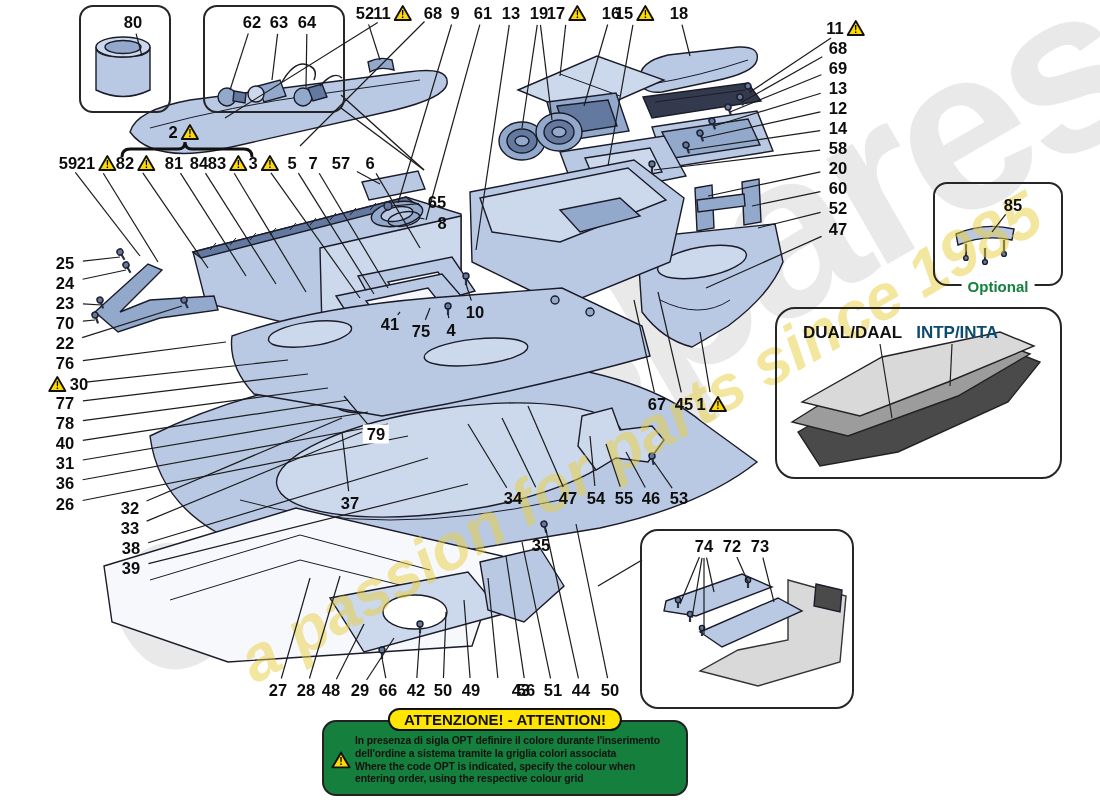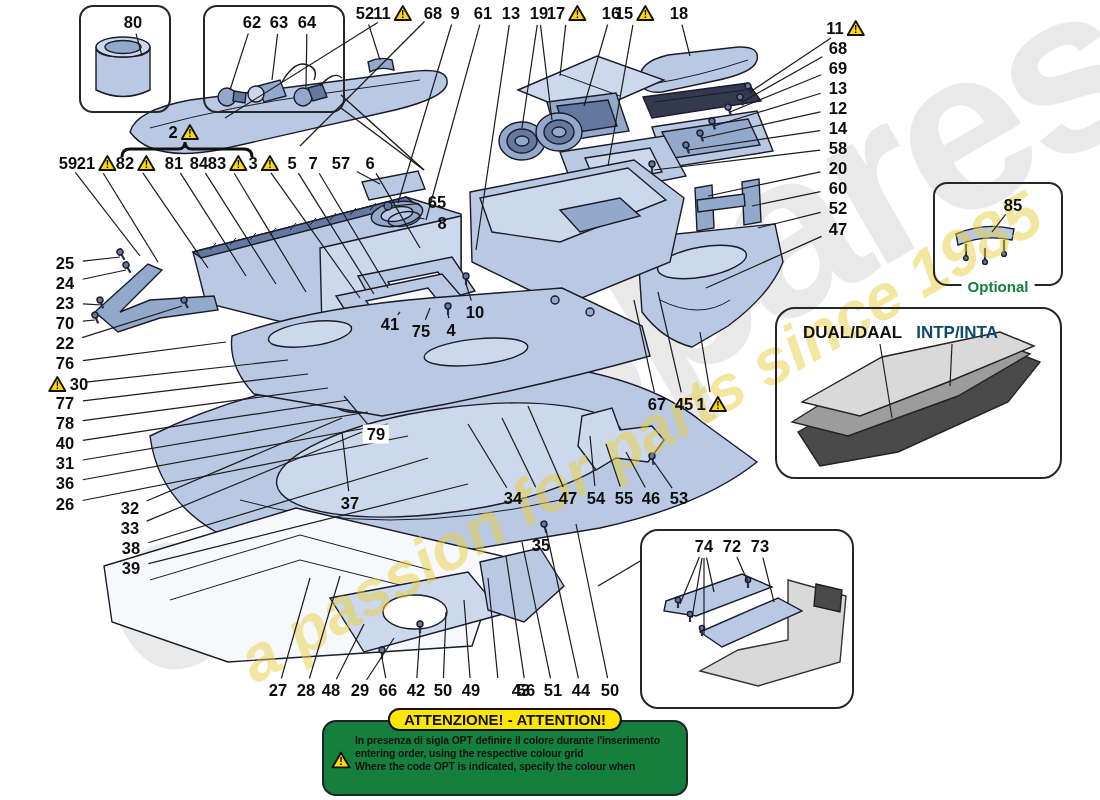--- a/index.html
+++ b/index.html
@@ -734,18 +734,19 @@
   </div>
 
   <div id="attention">
     <div class="pill">ATTENZIONE! - ATTENTION!</div>
     <svg class="att-tri" viewBox="0 0 24 22">
       <path d="M12 2 L22.5 20 L1.5 20 Z" fill="#ffd903" stroke="#111" stroke-width="2.4" stroke-linejoin="round"></path>
       <text x="12" y="17.5" text-anchor="middle" font-size="13" font-weight="bold" font-family="Liberation Sans, sans-serif">!</text>
     </svg>
     <div class="att-lines">
       <div>In presenza di sigla OPT definire il colore durante l'inserimento</div>
+      <div>dell'ordine a sistema tramite la griglia colori associata</div>
+      <div>Where the code OPT is indicated, specify the colour when</div>
       <div>entering order, using the respective colour grid</div>
-      <div>Where the code OPT is indicated, specify the colour when</div>
     </div>
   </div>
 
 </div>
 
 </body></html>

